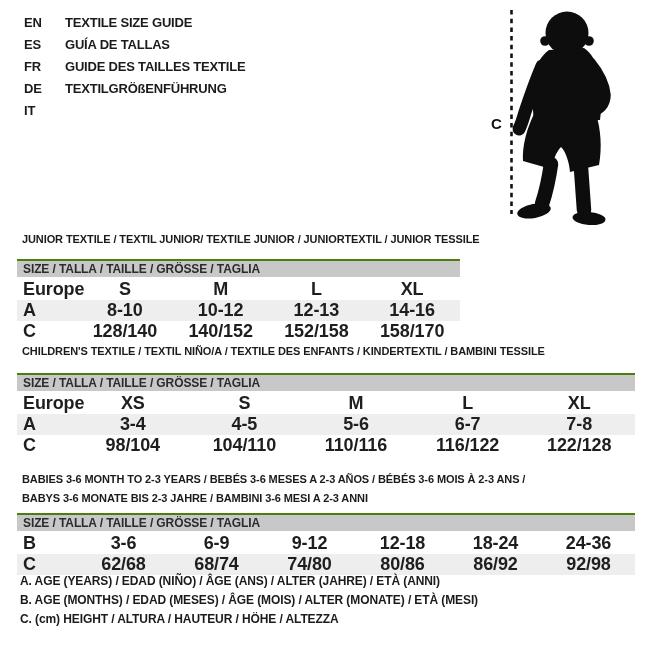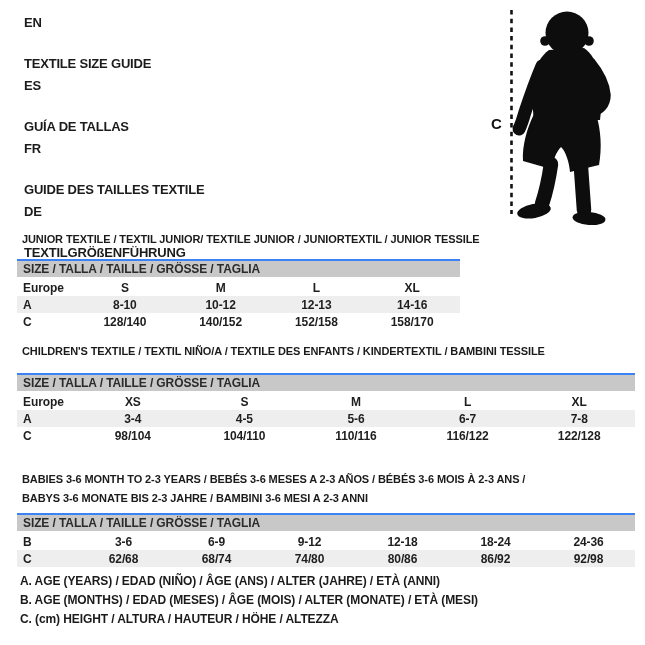--- a/index.html
+++ b/index.html
@@ -7,21 +7,21 @@
     width:645px;height:645px;
     background:#ffffff;
     font-family:"Liberation Sans","DejaVu Sans",sans-serif;
     color:#1b1b1b;
     -webkit-font-smoothing:antialiased;
   }
   .canvas{position:relative;width:645px;height:645px;background:#fff;overflow:hidden;}
 
   
   .lang-list{position:absolute;left:24px;top:12px;}
-  .lang-row{display:flex;line-height:22px;font-size:13px;font-weight:bold;letter-spacing:-0.2px;flex-direction:column;}
+  .lang-row{display:flex;line-height:22px;font-size:13px;font-weight:bold;letter-spacing:-0.2px;}
   .lang-code{width:41px;flex:0 0 41px;}
   .lang-label{white-space:nowrap;}
 
   
   .figure-wrap{position:absolute;left:485px;top:0;width:160px;height:245px;}
   .figure-wrap svg{display:block;}
   .height-label{font-family:"Liberation Sans","DejaVu Sans",sans-serif;font-size:15px;font-weight:bold;fill:#111;}
 
   
   .sec{position:absolute;left:17px;}
@@ -36,29 +36,29 @@
   .sec-title.two-line{line-height:19px;white-space:nowrap;margin-top:15px;}
   .sec-junior .size-table{margin-top:13px;}
   .sec-children .size-table{margin-top:15px;}
   .sec-babies .size-table{margin-top:5px;}
 
   table.size-table{
     width:100%;border-collapse:collapse;table-layout:fixed;
   }
   th.size-bar{
     background:#c8c8c8;
-    border-top:2px solid #3b82f6;
+    border-top:2px solid #4d7c0f;
     border-bottom:2px solid #ffffff;
     height:14px;
     font-size:12px;font-weight:bold;color:#2b2b2b;
     text-align:left;padding:1px 0 1px 6px;letter-spacing:-0.1px;
     white-space:nowrap;overflow:hidden;
   }
   .size-table td{
-    height:17px;font-size:12px;font-weight:bold;letter-spacing:-0.1px;
+    height:17px;font-size:18px;font-weight:bold;letter-spacing:-0.1px;
     text-align:center;vertical-align:middle;padding:0;color:#1e1e1e;
     white-space:nowrap;
     margin-top:16px;
   }
   .size-table td.row-label{text-align:left;padding-left:6px;}
   .size-table tr.shaded td{background:#eeeeee;}
   col.c-label{width:60px;}
 
   
   .legend{position:absolute;left:20px;top:572px;}

